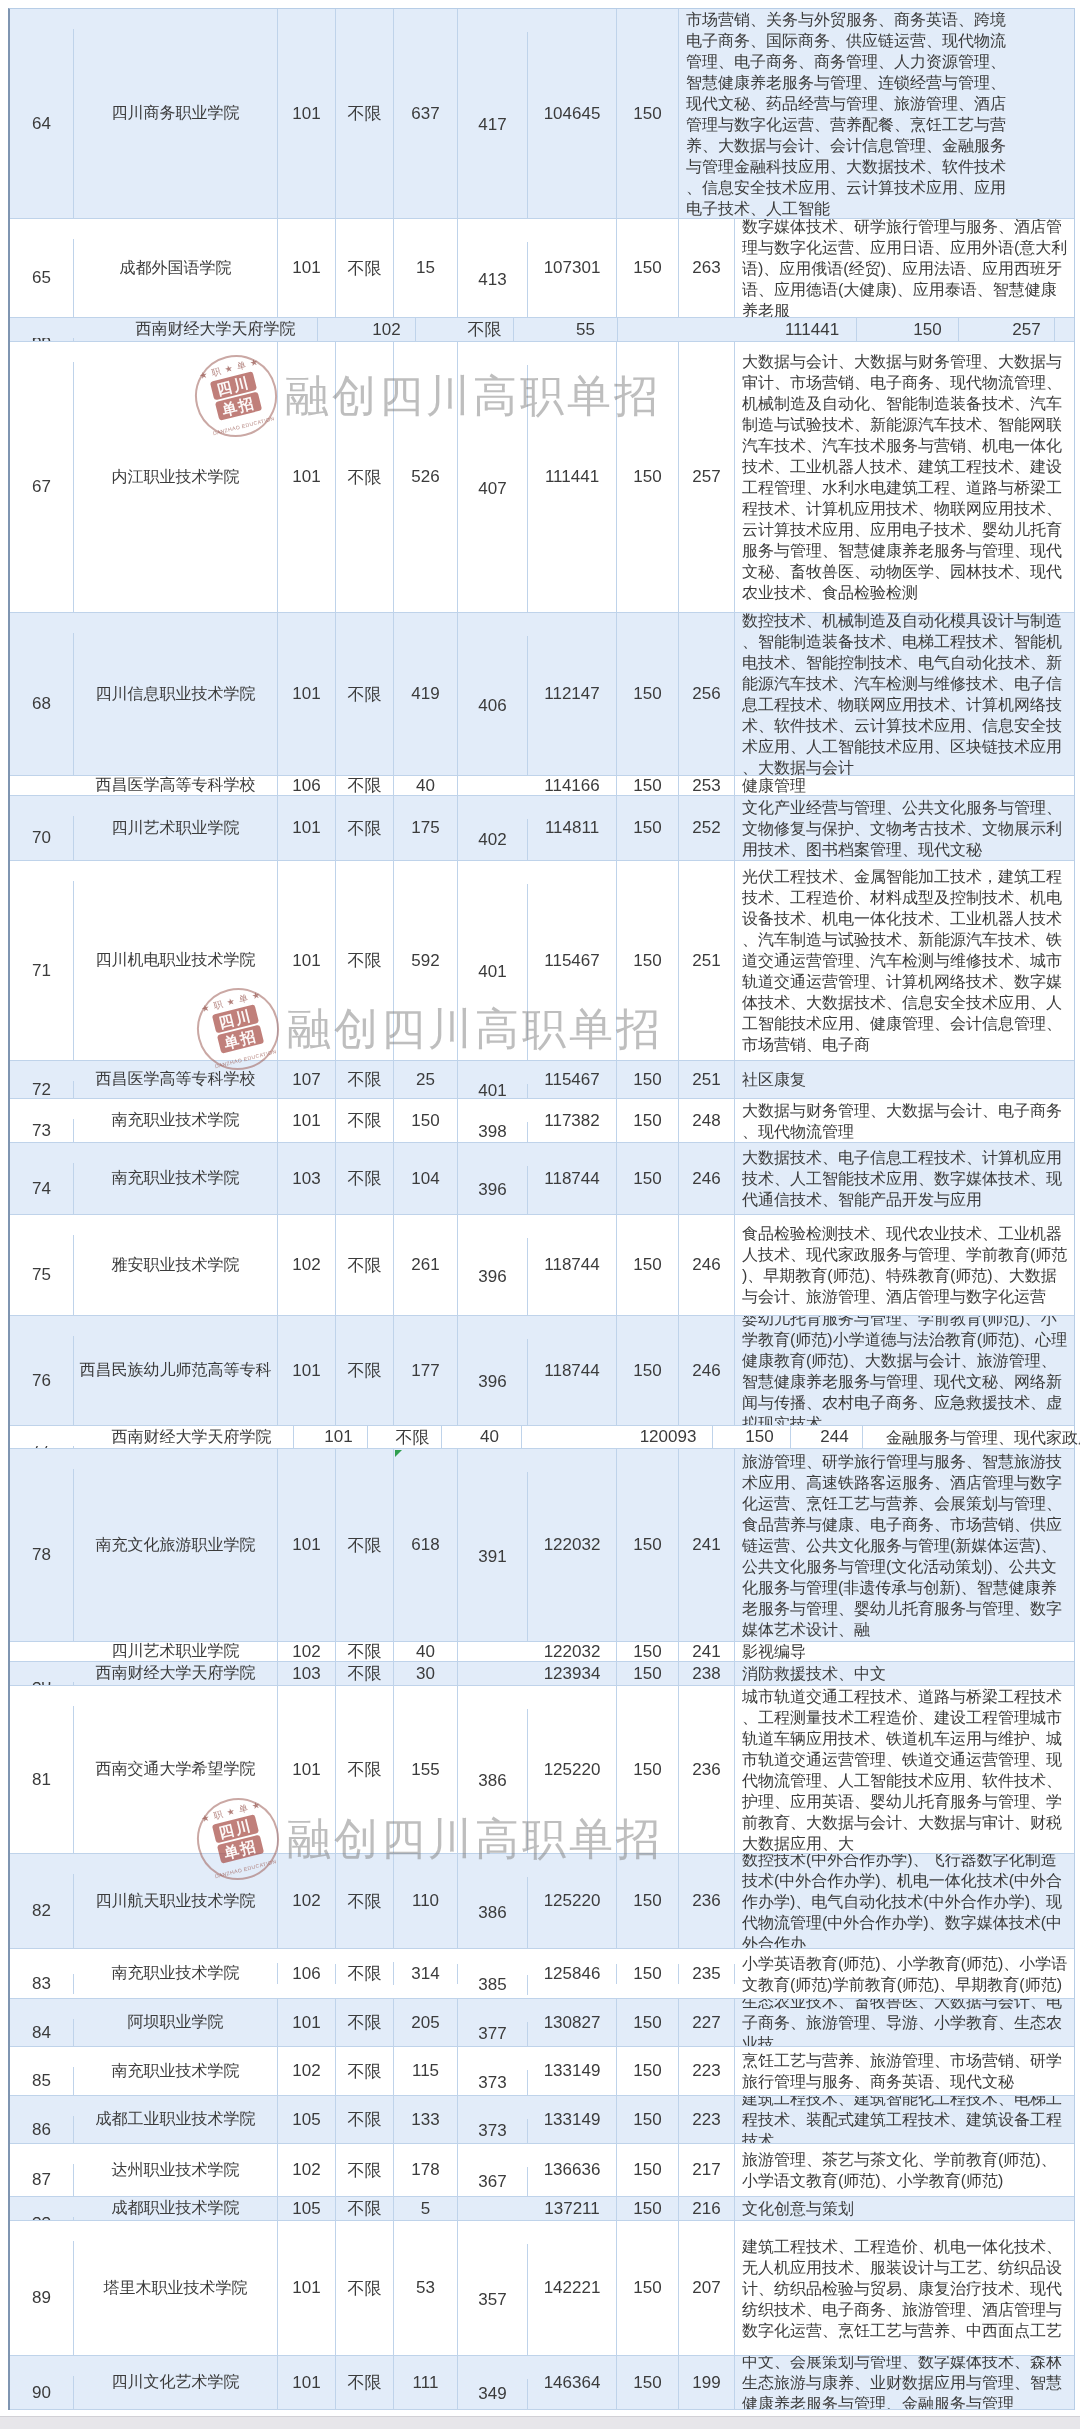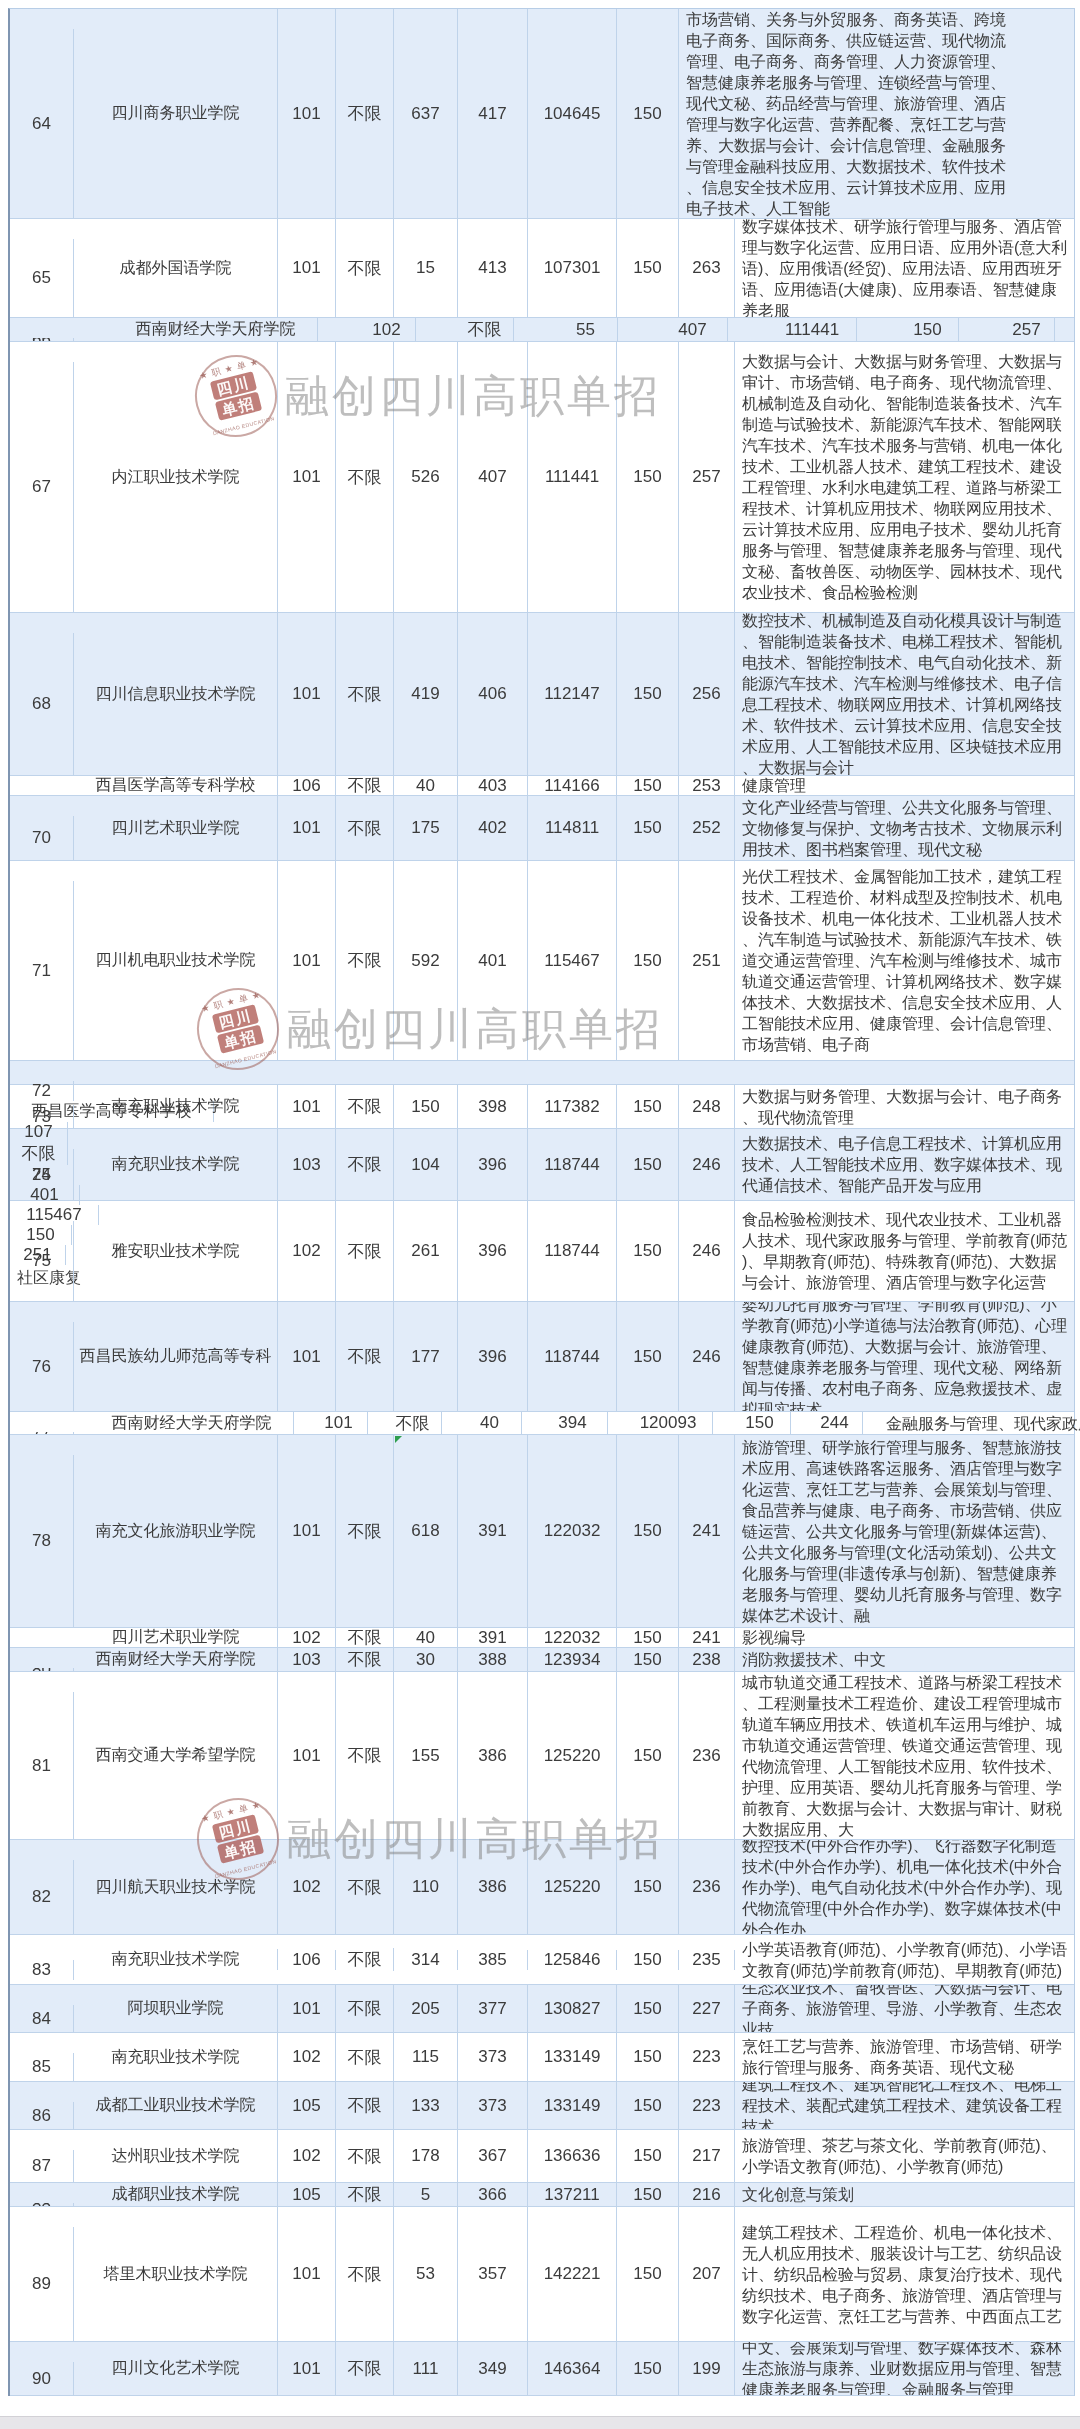--- a/index.html
+++ b/index.html
@@ -11,21 +11,21 @@
   .row{display:flex;border-bottom:1px solid #bfd3ea;background:#ffffff;box-sizing:border-box;}
   .row.shaded{background:#e2ecf9;}
   .cell{flex:0 0 auto;box-sizing:border-box;border-right:1px solid #bfd3ea;
         display:flex;align-items:center;justify-content:center;
         font-size:17px;color:#3b3b3b;overflow:hidden;}
   .c-no{width:64px;margin-top:20px;}
   .c-school{width:204px;font-size:16px;white-space:nowrap;}
   .c-code{width:58px;}
   .c-limit{width:58px;}
   .c-plan{width:64px;position:relative;}
-  .c-score{width:70px;}
+  .c-score{width:70px;margin-top:23px;}
   .c-rank{width:89px;}
   .c-base{width:62px;}
   .c-diff{width:56px;}
   .c-majors{width:339px;border-right:none;justify-content:flex-start;
         padding:2px 4px 2px 7px;}
   .majors-text{font-size:16px;line-height:21px;color:#3b3b3b;
         word-break:break-all;line-break:anywhere;text-align:left;}
   .green-flag{position:absolute;left:1px;top:1px;width:0;height:0;
         border-top:7px solid #2f9e4e;border-right:7px solid transparent;}
   
@@ -163,21 +163,21 @@
       <div class="cell c-plan">592</div>
       <div class="cell c-score">401</div>
       <div class="cell c-rank">115467</div>
       <div class="cell c-base">150</div>
       <div class="cell c-diff">251</div>
       <div class="cell c-majors">
         <span class="majors-text">光伏工程技术、金属智能加工技术，建筑工程技术、工程造价、材料成型及控制技术、机电设备技术、机电一体化技术、工业机器人技术、汽车制造与试验技术、新能源汽车技术、铁道交通运营管理、汽车检测与维修技术、城市轨道交通运营管理、计算机网络技术、数字媒体技术、大数据技术、信息安全技术应用、人工智能技术应用、健康管理、会计信息管理、市场营销、电子商</span>
       </div>
     </div>
 
-    <div class="row shaded" style="height: 24px; flex-direction: column;">
+    <div class="row shaded" style="height: 38px;">
       <div class="cell c-no">72</div>
       <div class="cell c-school">西昌医学高等专科学校</div>
       <div class="cell c-code">107</div>
       <div class="cell c-limit">不限</div>
       <div class="cell c-plan">25</div>
       <div class="cell c-score">401</div>
       <div class="cell c-rank">115467</div>
       <div class="cell c-base">150</div>
       <div class="cell c-diff">251</div>
       <div class="cell c-majors">

